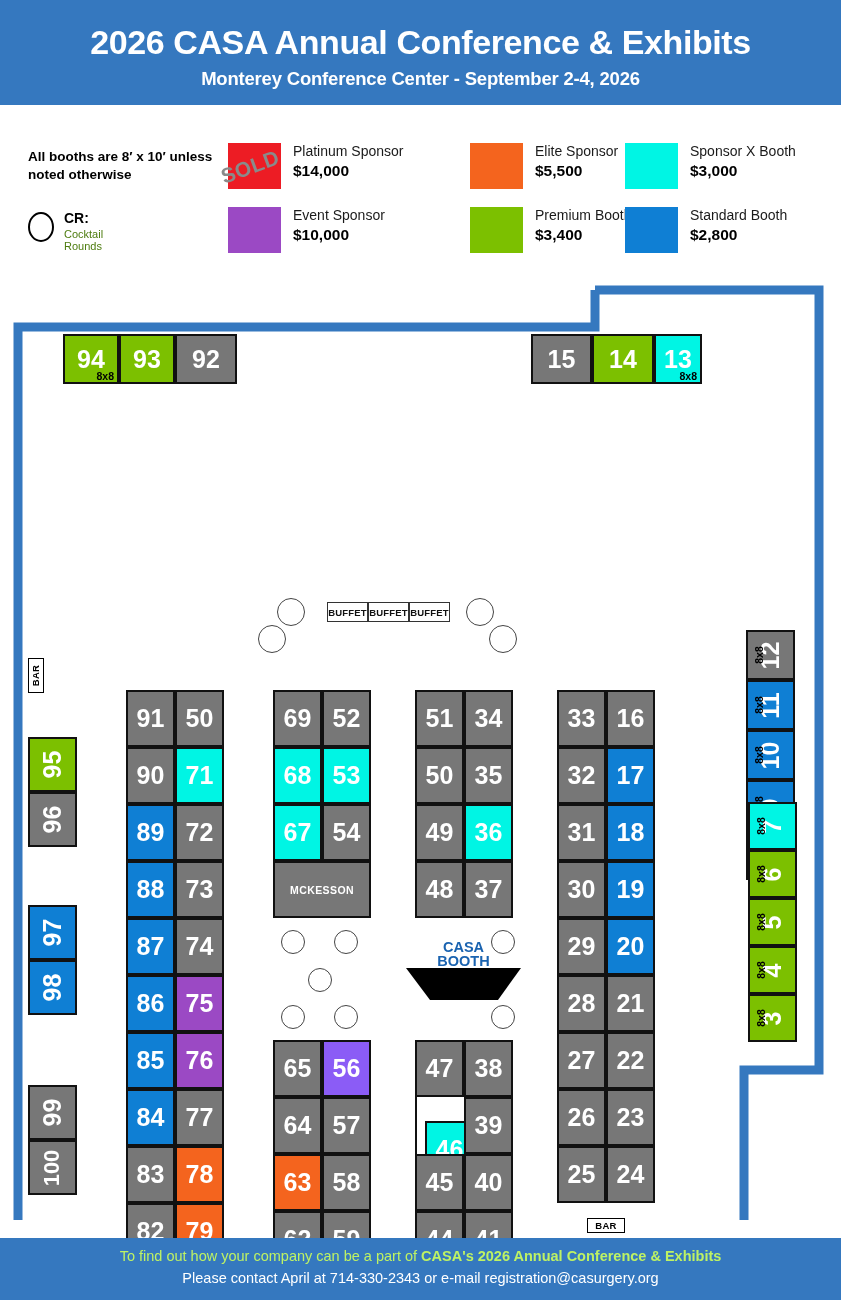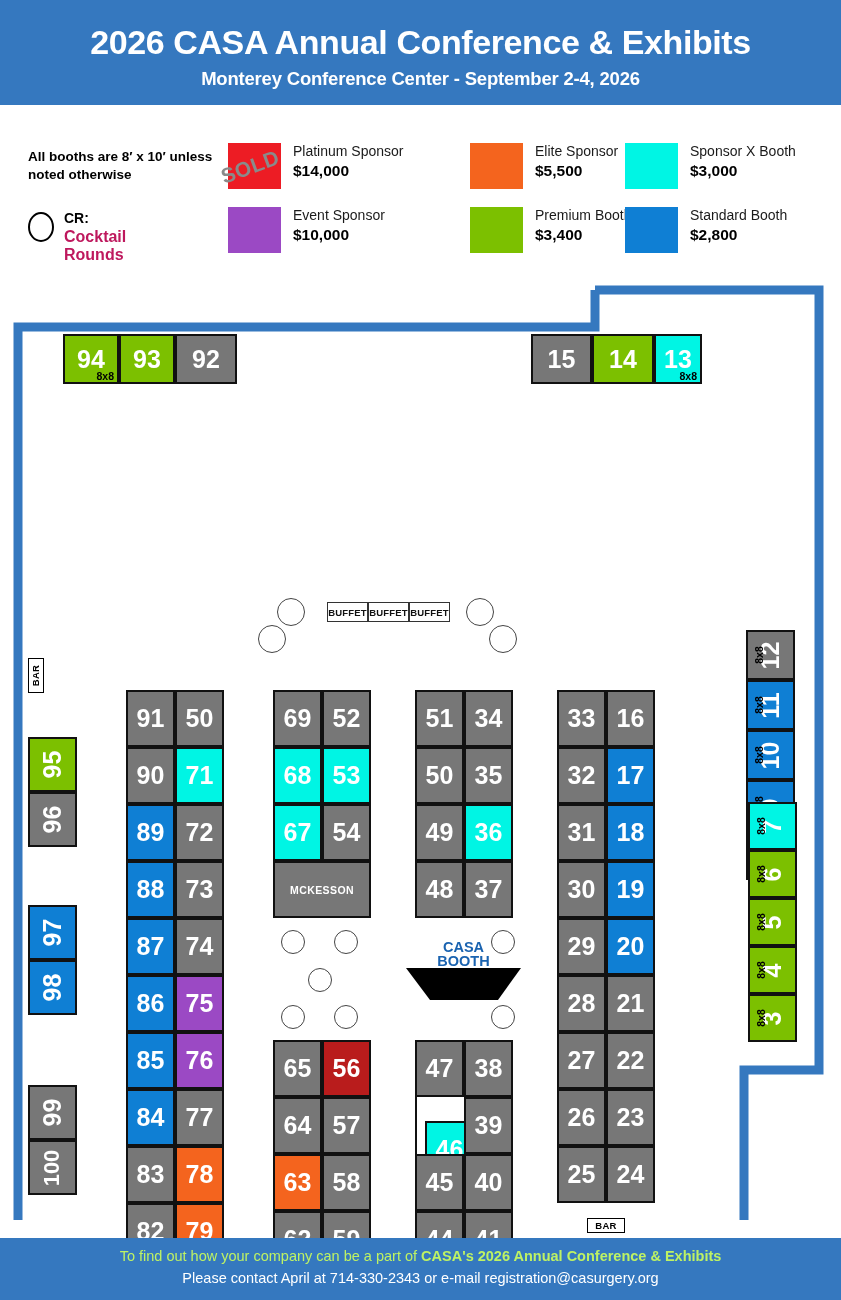--- a/index.html
+++ b/index.html
@@ -32,21 +32,21 @@
   .legend-note{
     position:absolute;left:28px;top:43px;width:200px;
     font-size:13.5px;font-weight:bold;color:#000;line-height:18px;
   }
   .legend-cr{position:absolute;left:28px;top:103px;}
   .cr-circle{
     position:absolute;left:0;top:4px;width:26px;height:30px;
     border:2.2px solid #000;border-radius:50%;box-sizing:border-box;
   }
   .cr-title{position:absolute;left:36px;top:2px;font-size:14px;font-weight:bold;color:#000;}
-  .cr-sub{position:absolute;left:36px;top:20px;font-size:16px;color:#be185d;font-weight:bold;}
+  .cr-sub{position:absolute;left:36px;top:20px;font-size:11px;color:#4d7c0f;}
   .legend-item{position:absolute;}
   .legend-swatch{position:absolute;left:0;top:0;width:53px;height:46px;}
   .legend-label{position:absolute;left:65px;top:0px;font-size:14px;color:#1a1a1a;white-space:nowrap;}
   .legend-price{position:absolute;left:65px;top:19px;font-size:15.5px;font-weight:bold;color:#000;white-space:nowrap;}
   .sold-stamp{
     position:absolute;left:-8px;top:12px;
     font-size:21px;font-weight:bold;color:#8a8a8a;
     transform:rotate(-20deg);letter-spacing:0.5px;
     pointer-events:none;
   }
@@ -325,21 +325,21 @@
       </div>
       <div class="booth" style="left: 273px; top: 539px; width: 49px; height: 57px; background: rgb(0, 245, 228);">
         <span class="num">67</span>
       </div>
       <div class="booth" style="left: 322px; top: 539px; width: 49px; height: 57px; background: rgb(119, 119, 119);">
         <span class="num">54</span>
       </div>
       <div class="booth" style="left: 273px; top: 775px; width: 49px; height: 57px; background: rgb(119, 119, 119);">
         <span class="num">65</span>
       </div>
-      <div class="booth" style="left: 322px; top: 775px; width: 49px; height: 57px; background: #b91c1c;">
+      <div class="booth" style="left: 322px; top: 775px; width: 49px; height: 57px; background: #8b5cf6;">
         <span class="num">56</span>
       </div>
       <div class="booth" style="left: 273px; top: 832px; width: 49px; height: 57px; background: rgb(119, 119, 119);">
         <span class="num">64</span>
       </div>
       <div class="booth" style="left: 322px; top: 832px; width: 49px; height: 57px; background: rgb(119, 119, 119);">
         <span class="num">57</span>
       </div>
       <div class="booth" style="left: 273px; top: 889px; width: 49px; height: 57px; background: rgb(244, 100, 30);">
         <span class="num">63</span>

